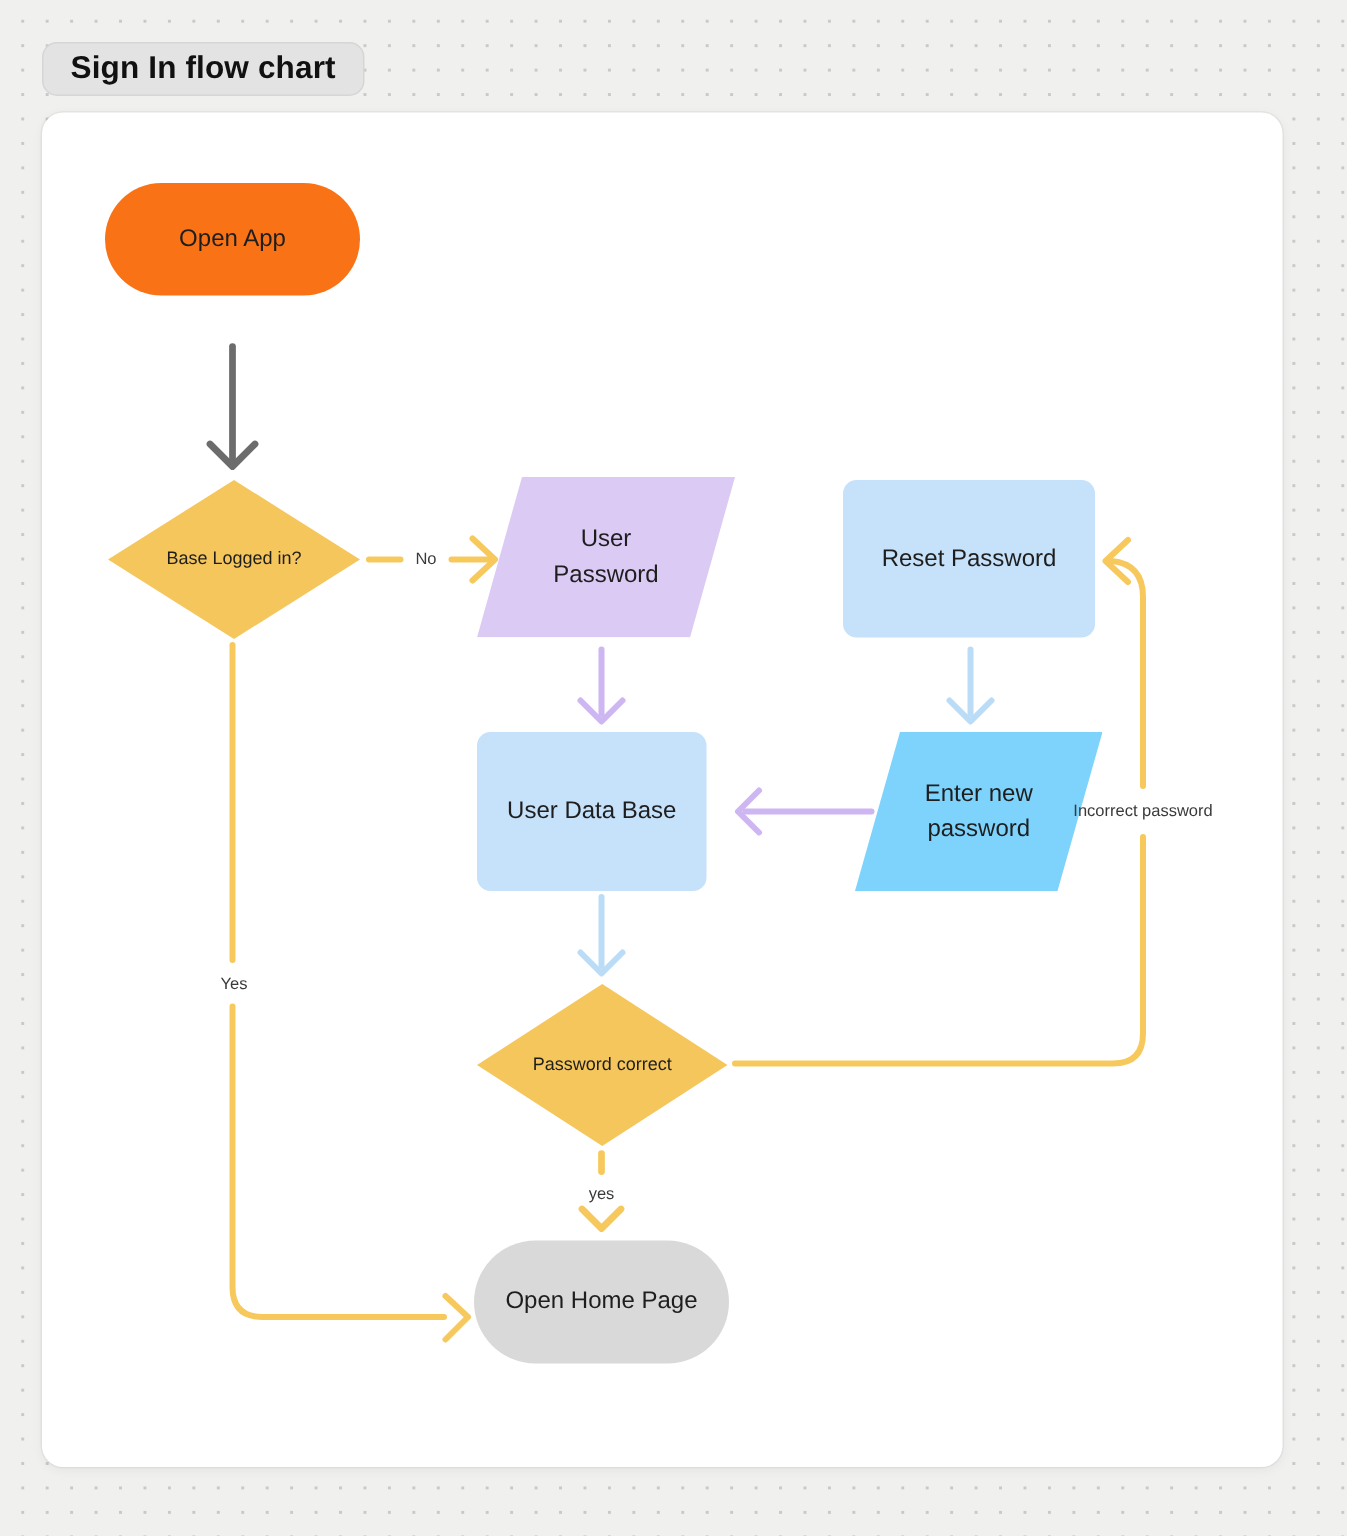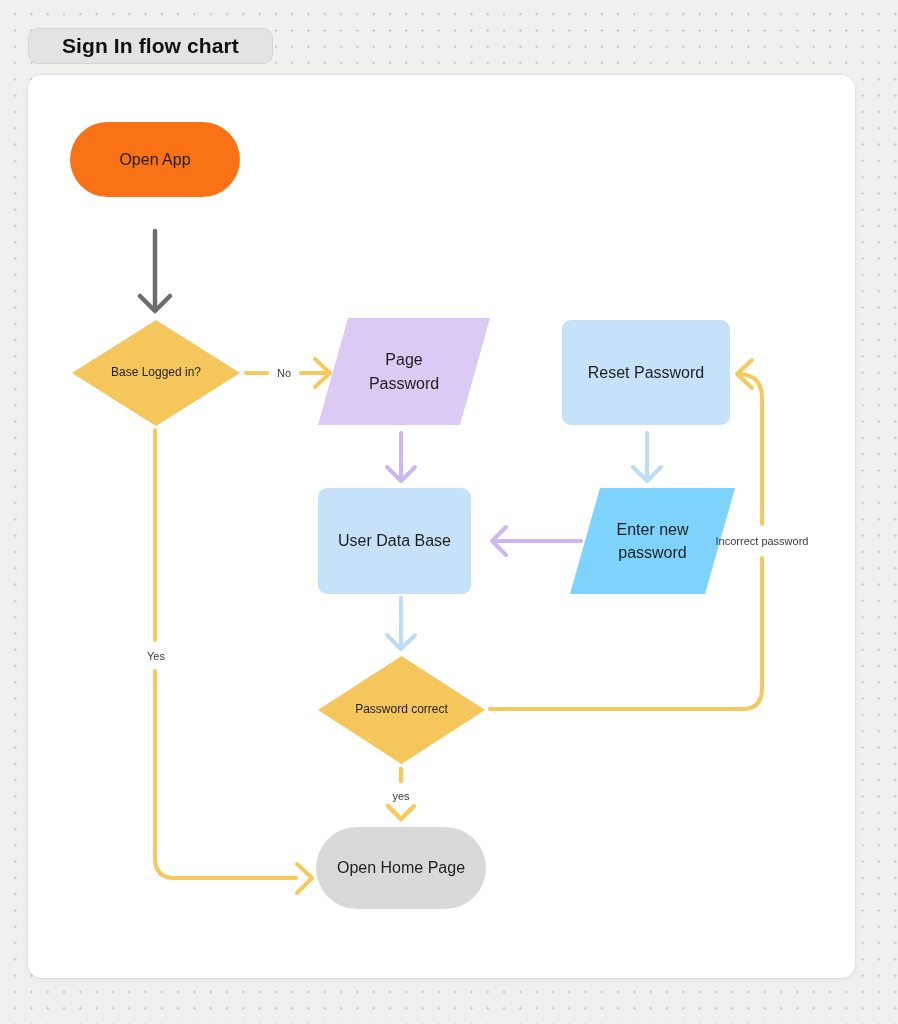--- a/index.html
+++ b/index.html
@@ -6,21 +6,21 @@
   body{
     width:898px;height:1024px;position:relative;overflow:hidden;
     font-family:"Liberation Sans", sans-serif;
     background-color:#f0f0ef;
     background-image:radial-gradient(circle, #c9c9c9 1.15px, rgba(201,201,201,0) 1.3px);
     background-size:16.3px 16.3px;
     background-position:7px 6px;
   }
   .title-pill{
     position:absolute;left:28px;top:28px;height:36px;
-    display:flex;align-items:center;padding:0 33px;
+    display:flex;align-items:center;padding:0 18px;
     background:#e3e3e3;border:1px solid #d6d6d6;border-radius:10px;
     font-size:21px;font-weight:700;color:#111;letter-spacing:.1px;
     box-sizing:border-box;
   }
   .canvas{
     position:absolute;left:28px;top:75px;width:827px;height:903px;
     background:#ffffff;border-radius:14px;
     box-shadow:0 0 0 1px rgba(0,0,0,0.04), 0 2px 8px rgba(0,0,0,0.05);
   }
   .edges{position:absolute;left:0;top:0;width:898px;height:1024px;}
@@ -103,21 +103,21 @@
 
 <div class="node terminator" style="left: 70px; top: 122px; width: 170px; height: 75px; background: #f97316;">
   <span class="lbl">Open App</span>
 </div>
 
 <div class="node decision" style="left: 72px; top: 320px; width: 168px; height: 106px; background: rgb(245, 198, 92);">
   <span class="lbl">Base Logged in?</span>
 </div>
 
 <div class="node input" style="left: 318px; top: 318px; width: 172px; height: 107px; background: rgb(218, 202, 244);">
-  <span class="lbl" style="max-width:60%">Page Password</span>
+  <span class="lbl" style="max-width:60%">User Password</span>
 </div>
 
 <div class="node process" style="left: 562px; top: 320px; width: 168px; height: 105px; background: rgb(198, 225, 250);">
   <span class="lbl" style="max-width:90%">Reset Password</span>
 </div>
 
 <div class="node process" style="left: 318px; top: 488px; width: 153px; height: 106px; background: rgb(198, 225, 250);">
   <span class="lbl" style="max-width:90%">User Data Base</span>
 </div>
 

